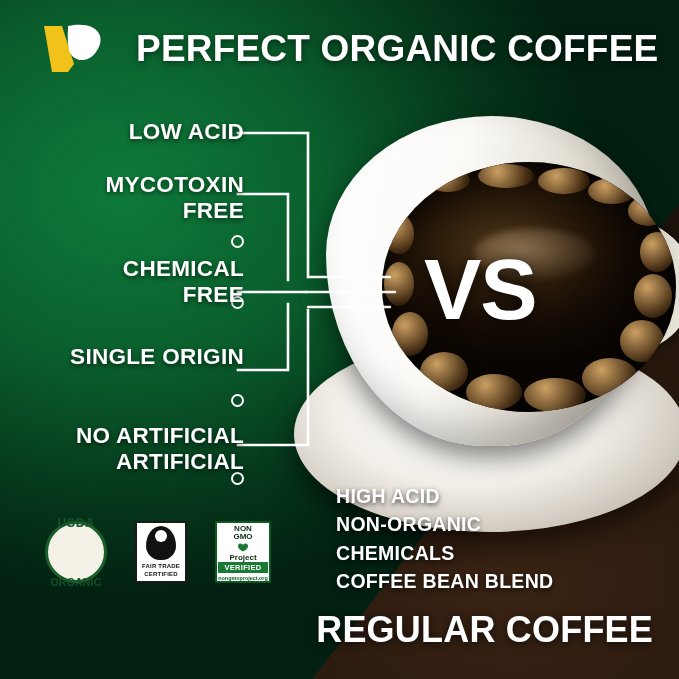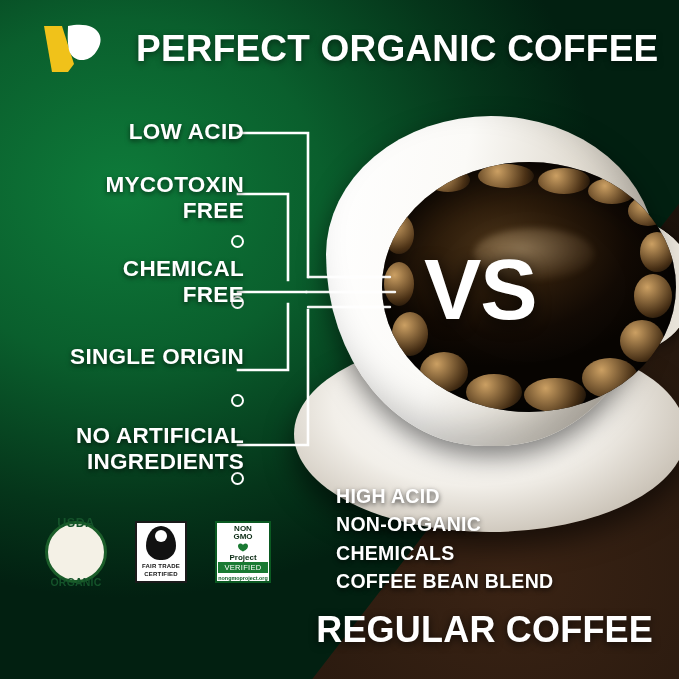--- a/index.html
+++ b/index.html
@@ -252,21 +252,21 @@
   .ng-top { font-size: 8px; font-weight: bold; text-align: center; line-height: 1.05; }
   .ng-butterfly {
     width: 20px; height: 16px;
     margin: 1px 0;
   }
   .ng-verified {
     width: 50px;
     background: #1a7a33;
     color: #fff;
     font-size: 7.5px;
-    font-weight: normal;
+    font-weight: bold;
     text-align: center;
     letter-spacing: 0.3px;
     padding: 1px 0;
   }
   .ng-url { font-size: 5.4px; font-weight: bold; margin-top: 2px; color: #0b5a22; }
 </style>
 </head>
 <body>
 
 <div id="poster">
@@ -344,21 +344,21 @@
     </div>
     <div class="dot" style="left:231px; top:286px;"></div>
 
     <div class="feature" style="top:236px;">
       <div>SINGLE ORIGIN</div>
     </div>
     <div class="dot" style="left:231px; top:364px;"></div>
 
     <div class="feature" style="top:315px;">
       <div>NO ARTIFICIAL</div>
-      <div>INGREDIENTS</div>
+      <div>ARTIFICIAL</div>
     </div>
     <div class="dot" style="left:231px; top:439px;"></div>
   </div>
 
   <div class="vs">VS</div>
 
   <div class="regular-list">
     <div>HIGH ACID</div>
     <div>NON-ORGANIC</div>
     <div>CHEMICALS</div>

